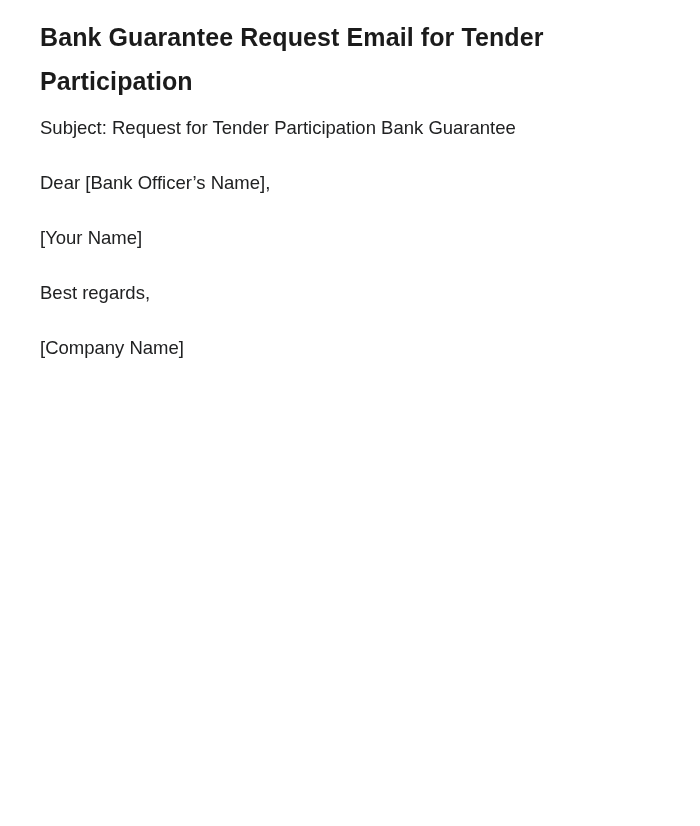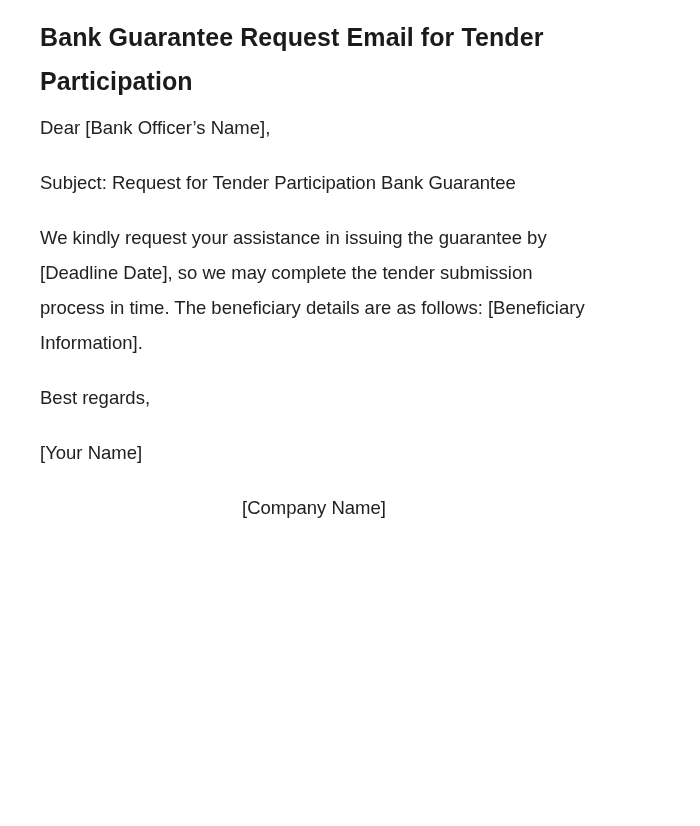--- a/index.html
+++ b/index.html
@@ -29,35 +29,33 @@
   }
   .doc p {
     margin: 0 0 20px 0;
     font-size: 18.5px;
     line-height: 35px;
     font-weight: 400;
     color: #202122;
   }
   .doc p:last-child {
     margin-bottom: 0;
-    text-align: center;
   }
 </style>
 </head>
 <body>
 
 <article class="doc">
   <h1>Bank Guarantee Request Email for Tender Participation</h1>
 
+  <p>Subject: Request for Tender Participation Bank Guarantee</p>
+
   <p>Dear [Bank Officer’s Name],</p>
 
-  <p>Subject: Request for Tender Participation Bank Guarantee</p>
 
 
-  <p>We kindly request your assistance in issuing the guarantee by [Deadline Date], so we may complete the tender submission process in time. The beneficiary details are as follows: [Beneficiary Information].</p>
 
+  <p>[Your Name]</p>
 
   <p>Best regards,</p>
-
-  <p>[Your Name]</p>
 
   <p>[Company Name]</p>
 </article>
 
 </body></html>

